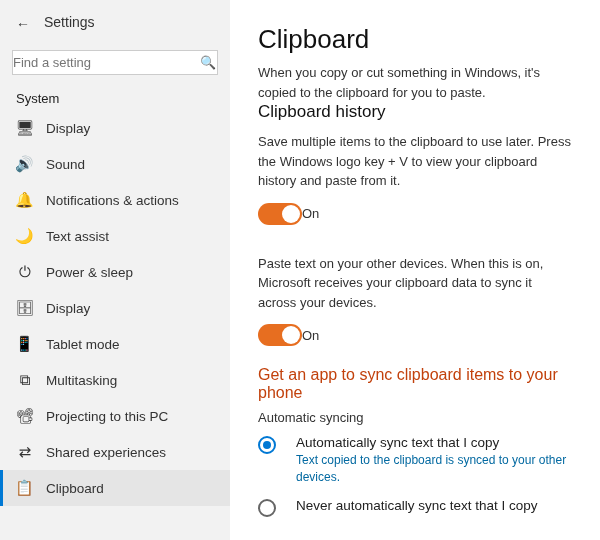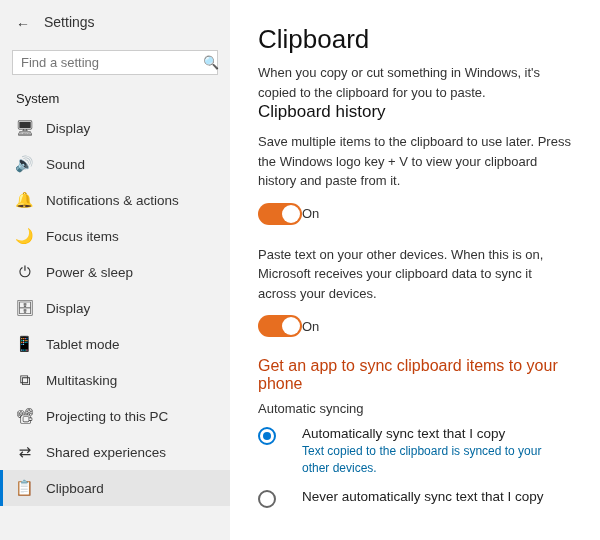--- a/index.html
+++ b/index.html
@@ -48,21 +48,21 @@
       font-weight: 400;
       color: #333;
     }
 
     .search-box {
       margin: 6px 12px;
       display: flex;
       align-items: center;
       border: 1px solid #ccc;
       background: #fff;
-      padding: 4px 8px;
+      padding: 4px 0;
       gap: 6px;
     }
 
     .search-box input {
       border: none;
       outline: none;
       font-size: 13px;
       flex: 1;
       background: transparent;
       color: #555;
@@ -169,21 +169,21 @@
       left: 24px;
       transition: left 0.15s;
     }
 
     .toggle-label {
       font-size: 13px;
       color: #333;
     }
 
     .divider-section {
-      margin-bottom: 20px;
+      margin-bottom: 29px;
     }
 
     .link-text {
       color: #c2410c;
       font-size: 16px;
       cursor: pointer;
       text-decoration: none;
       margin-bottom: 8px;
       display: inline-block;
     }
@@ -191,21 +191,21 @@
     .subsection-label {
       font-size: 13px;
       color: #333;
       margin-bottom: 10px;
       font-weight: 400;
     }
 
     .radio-option {
       display: flex;
       align-items: flex-start;
-      gap: 26px;
+      gap: 20px;
       margin-bottom: 12px;
     }
 
     .radio-circle {
       width: 18px;
       height: 18px;
       border-radius: 50%;
       border: 2px solid #0078d4;
       flex-shrink: 0;
       margin-top: 1px;
@@ -272,21 +272,21 @@
   <div class="nav-item">
     <span class="nav-icon">🔊</span>
     <span>Sound</span>
   </div>
   <div class="nav-item">
     <span class="nav-icon">🔔</span>
     <span>Notifications &amp; actions</span>
   </div>
   <div class="nav-item">
     <span class="nav-icon">🌙</span>
-    <span>Focus items</span>
+    <span>Text assist</span>
   </div>
   <div class="nav-item">
     <span class="nav-icon">⏻</span>
     <span>Power &amp; sleep</span>
   </div>
   <div class="nav-item">
     <span class="nav-icon">🗄</span>
     <span>Display</span>
   </div>
   <div class="nav-item">

